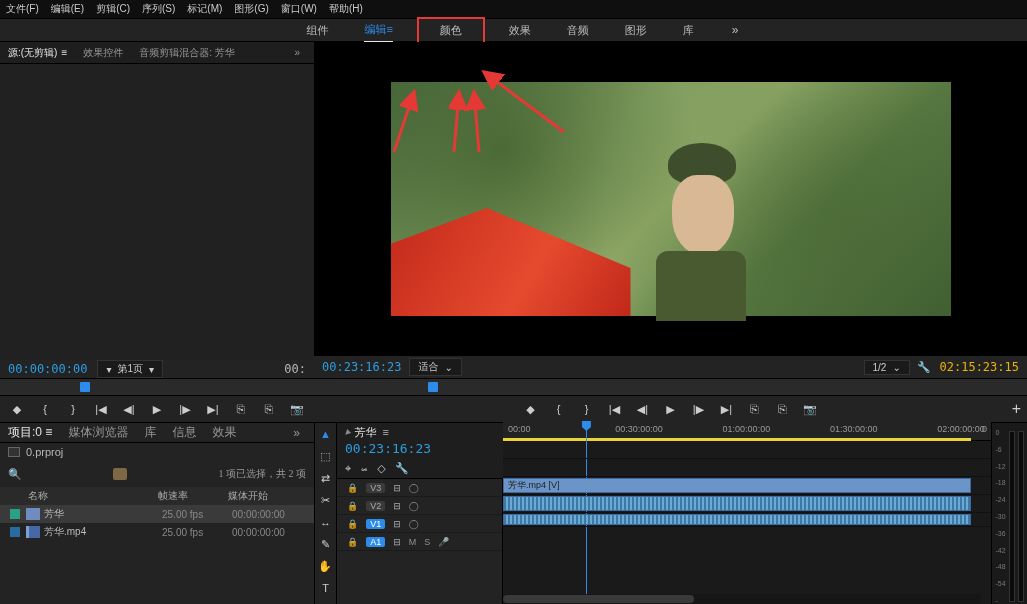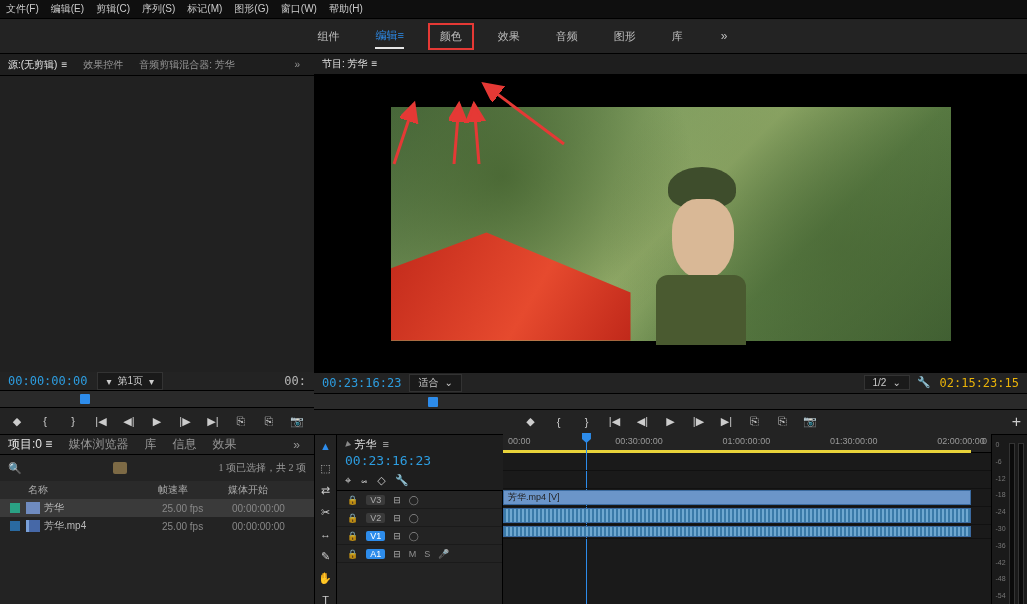--- a/index.html
+++ b/index.html
@@ -1,22 +1,22 @@
 <!DOCTYPE html>
 <html><head>
 <meta charset="utf-8">
 <style>
   * { margin: 0; padding: 0; box-sizing: border-box; }
   html, body { width: 1027px; height: 604px; background: #1a1a1a; color: #b8b8b8; font-family: "Segoe UI", Arial, sans-serif; font-size: 11px; overflow: hidden; }
   .menubar { height: 18px; background: #0f0f0f; display: flex; align-items: center; padding-left: 6px; }
   .menubar span { margin-right: 12px; cursor: default; color: #ccc; font-size: 10px; }
-  .workspace-bar { height: 36px; background: #232323; display: flex; align-items: center; justify-content: center; position: relative; border-top: 1px solid #000; border-bottom: 1px solid #000;}
+  .workspace-bar { height: 24px; background: #232323; display: flex; align-items: center; justify-content: center; position: relative; border-top: 1px solid #000; border-bottom: 1px solid #000;}
   .ws-item { margin: 0 18px; font-size: 11px; cursor: pointer; color: #bdbdbd; }
   .ws-item.active { color: #2d8ceb; border-bottom: 2px solid #e5e5e5; padding-bottom: 4px; margin-bottom: -4px;}
-  .ws-item.highlight-box { border: 2px solid #e53935; padding: 4px 10px; color:#bdbdbd; margin-left:6px; margin-right:6px; }
+  .ws-item.highlight-box { border: 2px solid #e53935; padding: 4px 21px; color:#bdbdbd; margin-left:6px; margin-right:6px; }
   .overflow-icon { color: #bdbdbd; margin-left: 20px; font-size:12px; }
   .main { display: flex; height: 380px; }
   .left-col { width: 314px; display: flex; flex-direction: column; }
   .right-col { flex: 1; display: flex; flex-direction: column; position:relative;}
   .panel-tabs { height: 22px; display: flex; align-items: center; background: #1e1e1e; border-bottom: 1px solid #000; }
   .panel-tab { padding: 0 8px; font-size: 10px; color: #969696; cursor: pointer; }
   .panel-tab.active { color: #e4e4e4; }
   .panel-tab .burger { margin-left:4px; }
   .source-body { flex: 1; background: #212121; }
   .playhead-row { height: 18px; display: flex; align-items: center; padding: 0 8px; background: #232323; }
@@ -161,23 +161,20 @@
       <span class="tbtn">|▶</span>
       <span class="tbtn">▶|</span>
       <span class="tbtn">⎘</span>
       <span class="tbtn">⎘</span>
       <span class="tbtn">📷</span>
       <span class="plus">+</span>
     </div>
   </div>
 
   <div class="right-col">
-    <div class="panel-tabs">
-      <span class="panel-tab active"><span>节目: 芳华</span><span class="burger">≡</span></span>
-    </div>
     <div class="program-video">
       <div class="video-frame">
         <div class="video-image">
           <div class="foliage"></div>
           <div class="red-flag"></div>
           <div class="subject">
             <div class="hat"></div>
             <div class="face"></div>
             <div class="body"></div>
           </div>
@@ -234,20 +231,24 @@
 <div class="lower">
 
   <div class="project">
     <div class="proj-tabs">
       <span class="proj-tab active"><span>项目:0</span> <span>≡</span></span>
       <span class="proj-tab">媒体浏览器</span>
       <span class="proj-tab">库</span>
       <span class="proj-tab">信息</span>
       <span class="proj-tab">效果</span>
       <span style="margin-left:auto;margin-right:6px" class="proj-tab">»</span>
+    </div>
+    <div style="height:18px;display:flex;align-items:center;padding-left:8px;gap:6px">
+       <span class="bin-icon"></span>
+       <span>0.prproj</span>
     </div>
     <div class="proj-header">
       <span>🔍</span>
       <span class="folder-icon"></span>
       <span class="sel-info">1 项已选择，共 2 项</span>
     </div>
     <div class="proj-head-row">
       <span class="col-name">名称</span>
       <span class="col-fps">帧速率</span>
       <span>媒体开始</span>

